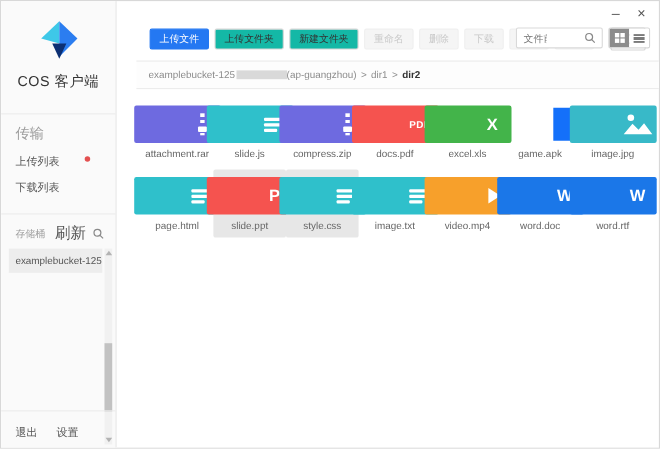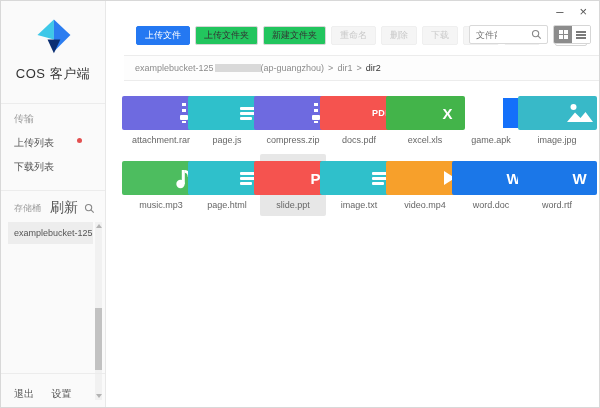--- a/index.html
+++ b/index.html
@@ -4,21 +4,21 @@
 <style>
   html,body{margin:0;padding:0;background:#eee;}
   .app{position:relative;width:600px;height:408px;background:#fff;overflow:hidden;
        font-family:"Liberation Sans","DejaVu Sans",sans-serif;border:1px solid #d8d8d8;box-sizing:border-box;}
 
   
   .sidebar{position:absolute;left:0;top:0;width:105px;height:100%;background:#fafafa;border-right:1px solid #e8e8e8;box-sizing:border-box;}
   .logo{display:block;margin:11px auto 0;}
   .side-title{text-align:center;font-size:13px;color:#333;margin-top:7px;letter-spacing:.5px;}
   .side-div{border:0;border-top:1px solid #ececec;margin:20px 0 0 0;}
-  .side-label{font-size:10px;color:#9c9c9c;padding:8px 13px 0;}
+  .side-label{font-size:13px;color:#9c9c9c;padding:8px 13px 0;}
   .side-item{position:relative;font-size:10px;color:#555;padding:10px 13px 0;cursor:default;}
   .dot{position:absolute;left:76px;top:12px;width:5px;height:5px;border-radius:50%;background:#e35050;}
   .bucket-head{display:flex;align-items:center;font-size:9px;color:#9c9c9c;padding:8px 10px 0 13px;}
   .bucket-head .sp{flex:1;}
   .refresh-link{font-size:14px;color:#555;margin-right:6px;cursor:pointer;}
   .bucket-list{position:relative;height:178px;margin-top:5px;}
   .bucket-row{height:22px;line-height:22px;background:#ededed;margin:2px 12px 0 7px;padding-left:6px;font-size:9px;color:#555;white-space:nowrap;overflow:hidden;}
   .redact{display:inline-block;width:42px;height:8px;background:#d9d9d9;vertical-align:middle;margin-left:1px;}
   .sb-track{position:absolute;right:3px;top:0;width:7px;height:100%;background:#f1f1f1;}
   .sb-thumb{position:absolute;right:3px;top:86px;width:7px;height:62px;background:#c2c2c2;}
@@ -29,39 +29,39 @@
   .side-footer a{font-size:10px;color:#555;text-decoration:none;margin-right:13px;cursor:pointer;}
 
   
   .win-controls{position:absolute;top:3px;right:12px;display:flex;gap:16px;color:#555;}
   .win-btn{font-size:13px;line-height:16px;cursor:pointer;}
 
   
   .toolbar{position:absolute;left:135px;top:24px;display:flex;align-items:center;}
   .tb-btn{height:19px;line-height:17px;padding:0 8px;font-size:9px;border-radius:2px;margin-right:5px;box-sizing:border-box;cursor:pointer;}
   .tb-primary{background:#2478f2;color:#fff;border:1px solid #2478f2;}
-  .tb-default{background:#22c55e;color:#333;border:1px solid #d6d6d6;}
+  .tb-default{background:#14b8a6;color:#333;border:1px solid #d6d6d6;}
   .tb-disabled{background:#f5f5f5;color:#c9c9c9;border:1px solid #efefef;cursor:default;}
   .tb-refresh{margin-left:10px;width:30px;height:19px;border:1px solid #d6d6d6;border-radius:2px;background:#fff;display:flex;align-items:center;justify-content:center;cursor:pointer;}
 
   .search-box{position:absolute;top:24px;left:468px;width:79px;height:19px;border:1px solid #d9d9d9;border-radius:2px;background:#fff;display:flex;align-items:center;box-sizing:border-box;gap:32px;}
   .search-box input{flex:1;min-width:0;border:0;outline:0;background:transparent;font-size:9px;padding:0 0 0 6px;color:#333;font-family:inherit;}
   .search-box .mag{margin:0 5px 0 2px;display:flex;}
 
   .view-toggle{position:absolute;top:24px;left:552px;height:19px;display:flex;border:1px solid #d6d6d6;border-radius:2px;overflow:hidden;box-sizing:border-box;}
   .vt-btn{width:18px;display:flex;align-items:center;justify-content:center;background:#fff;cursor:pointer;}
   .vt-btn.active{background:#8c8c8c;}
   .g-grid{display:grid;grid-template-columns:4px 4px;grid-auto-rows:4px;gap:1px;}
   .g-grid i{background:#fff;}
   .g-list{width:10px;height:8px;background:repeating-linear-gradient(#7a7a7a 0 2px,transparent 2px 3px);}
 
   
   .breadcrumb{position:absolute;left:123px;right:0;top:54px;height:26px;border-top:1px solid #ececec;border-bottom:1px solid #ececec;background:#fdfdfd;display:flex;align-items:center;padding-left:11px;font-size:9px;color:#8c8c8c;box-sizing:border-box;white-space:nowrap;}
   .breadcrumb .sep{margin:0 4px;}
-  .breadcrumb .cur{color:#333;font-weight:normal;text-align:right;}
+  .breadcrumb .cur{color:#333;font-weight:bold;text-align:right;}
   .bc-link{cursor:pointer;}
 
   
   .file-grid{position:absolute;left:127px;top:88px;width:468px;display:flex;flex-wrap:wrap;align-content:flex-start;}
   .tile{width:66px;height:55px;padding-top:7px;margin-bottom:3px;display:flex;flex-direction:column;align-items:center;border-radius:2px;cursor:pointer;}
   .tile.selected{background:#e7e7e7;}
   .fname{margin-top:5px;font-size:9px;color:#666;white-space:nowrap;}
   .ficon{width:34px;height:34px;border-radius:2px;display:flex;align-items:center;justify-content:center;flex:none;padding-left:45px;}
   .c-archive{background:#6e6ae0}.c-code{background:#2fc0cb}.c-pdf{background:#f5534f}
   .c-excel{background:#43b44a}.c-apk{background:transparent}.c-image{background:#38b9c8}
@@ -191,21 +191,21 @@
         <div class="fname">attachment.rar</div>
       </div>
       <div class="tile">
         <div class="ficon c-code">
           <span class="g-bars">
             <i></i>
             <i></i>
             <i></i>
           </span>
         </div>
-        <div class="fname">page.js</div>
+        <div class="fname">slide.js</div>
       </div>
       <div class="tile">
         <div class="ficon c-archive">
           <span class="g-zip"></span>
         </div>
         <div class="fname">compress.zip</div>
       </div>
       <div class="tile">
         <div class="ficon c-pdf">
           <span class="g-txt">PDF</span>
@@ -230,45 +230,45 @@
       <div class="tile">
         <div class="ficon c-image">
           <svg width="34" height="34" viewBox="0 0 34 34">
             <circle cx="10.5" cy="11" r="3" fill="#fff"></circle>
             <path d="M4 26 L12 16.5 L17.5 22 L22.5 16 L30 26 Z" fill="#fff"></path>
           </svg>
         </div>
         <div class="fname">image.jpg</div>
       </div>
       <div class="tile">
-        <div class="ficon c-audio">
-          <svg width="34" height="34" viewBox="0 0 34 34">
-            <circle cx="13.5" cy="23" r="4.2" fill="#fff"></circle>
-            <rect x="14.8" y="9" width="3" height="14" fill="#fff"></rect>
-            <path d="M17.8 9 c4 .6 6 2.8 5.8 6.4 l-3 .4 c.2-2.6-.8-3.6-2.8-4.1 z" fill="#fff"></path>
-          </svg>
-        </div>
-        <div class="fname">music.mp3</div>
-      </div>
-      <div class="tile">
         <div class="ficon c-code">
           <span class="g-bars">
             <i></i>
             <i></i>
             <i></i>
           </span>
         </div>
         <div class="fname">page.html</div>
       </div>
       <div class="tile selected">
         <div class="ficon c-ppt">
           <span class="g-letter">P</span>
         </div>
         <div class="fname">slide.ppt</div>
       </div>
+      <div class="tile selected">
+        <div class="ficon c-code">
+          <span class="g-bars">
+            <i></i>
+            <i></i>
+            <i></i>
+          </span>
+        </div>
+        <div class="fname">style.css</div>
+      </div>
       <div class="tile">
         <div class="ficon c-code">
           <span class="g-bars">
             <i></i>
             <i></i>
             <i></i>
           </span>
         </div>
         <div class="fname">image.txt</div>
       </div>

